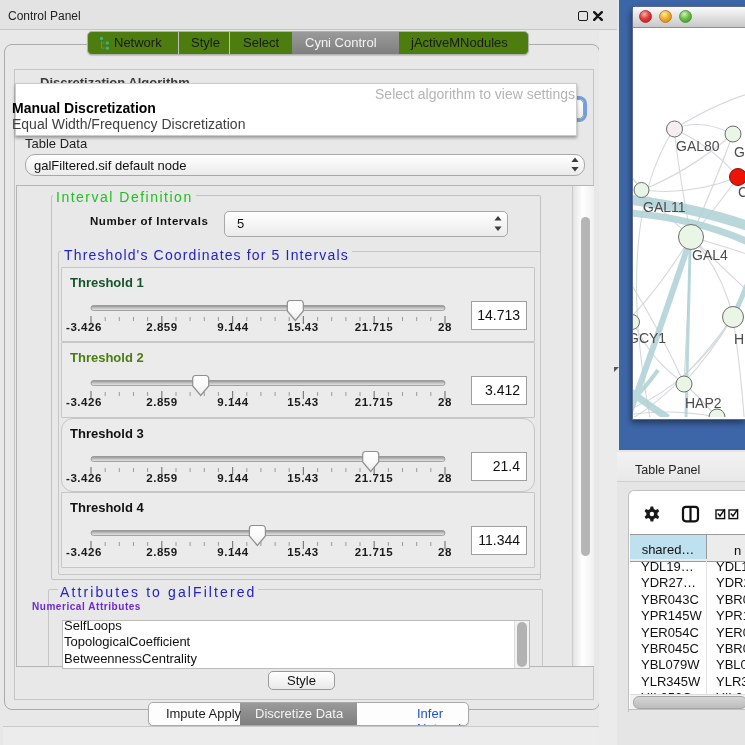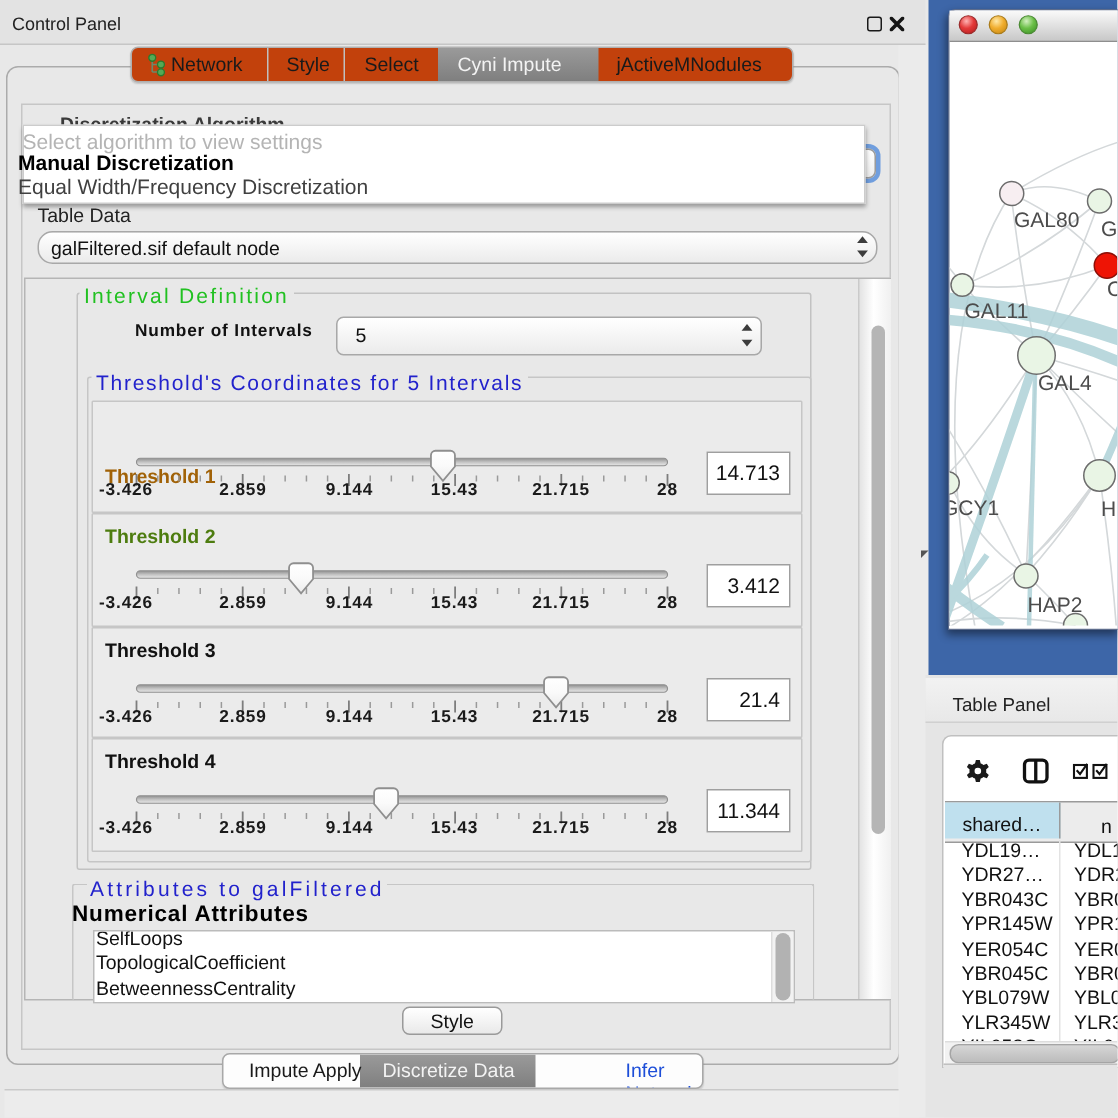--- a/index.html
+++ b/index.html
@@ -13,52 +13,52 @@
   background:#e3e3e3;border-bottom:1px solid #c6c6c6;"></div>
 <div class="abs" style="left:8px;top:9px;font-size:12px;color:#222;">Control Panel</div>
 <div class="abs" style="left:578px;top:11px;width:8px;height:8px;border:1.6px solid #1a1a1a;border-radius:2px;"></div>
 <svg class="abs" style="left:593px;top:11px;" width="10" height="10" viewBox="0 0 10 10">
     <path d="M1.2 1.2 L8.8 8.8 M8.8 1.2 L1.2 8.8" stroke="#151515" stroke-width="2.4" stroke-linecap="round"></path>
   </svg>
 
 <div class="abs" style="left:4px;top:44px;width:594px;height:664px;
   border:1px solid #ababab;border-radius:8px;background:#e8e8e8;"></div>
 
-<div class="abs" style="left:87px;top:31px;width:440px;height:22px;background:#c2410c;
+<div class="abs" style="left:87px;top:31px;width:440px;height:22px;background:#4d7c0f;
   border:1px solid #b0b0b0;border-radius:5px;box-shadow:0 1px 1px rgba(0,0,0,0.15);overflow:hidden;">
   <div class="abs" style="left:0;top:0;width:90px;height:22px;border-right:1px solid #c0c0c0;"></div>
   <div class="abs" style="left:90px;top:0;width:51px;height:22px;border-right:1px solid #c0c0c0;"></div>
   <div class="abs" style="left:141px;top:0;width:63px;height:22px;"></div>
   <div class="abs" style="left:204px;top:0;width:107px;height:22px;
        background:linear-gradient(#9a9a9a,#7f7f7f);"></div>
   <div class="abs" style="left:311px;top:0;width:129px;height:22px;"></div>
 
   <svg class="abs" style="left:10px;top:3px;" width="14" height="17" viewBox="0 0 14 17">
     <path d="M3.5 4 L3.5 13 M3.5 8 L9 8 M3.5 13 L9 13" stroke="#6a8a6a" stroke-width="1.1" fill="none"></path>
     <circle cx="3.5" cy="3.5" r="2.3" fill="#55aa55" stroke="#2c7a2c" stroke-width="0.9"></circle>
     <circle cx="9.3" cy="8" r="2.3" fill="#55aa55" stroke="#2c7a2c" stroke-width="0.9"></circle>
     <circle cx="9.3" cy="13.2" r="2.3" fill="#55aa55" stroke="#2c7a2c" stroke-width="0.9"></circle>
   </svg>
   <div class="abs" style="left:26px;top:3px;font-size:13px;color:#1a1a1a;">Network</div>
   <div class="abs" style="left:103px;top:3px;font-size:13px;color:#1a1a1a;">Style</div>
   <div class="abs" style="left:155px;top:3px;font-size:13px;color:#1a1a1a;">Select</div>
-  <div class="abs" style="left:217px;top:3px;font-size:13px;color:#f3f3f3;">Cyni Impute</div>
+  <div class="abs" style="left:217px;top:3px;font-size:13px;color:#f3f3f3;">Cyni Control</div>
   <div class="abs" style="left:323px;top:3px;font-size:13px;color:#1a1a1a;">jActiveMNodules</div>
 </div>
 
 <div class="abs" style="left:14px;top:69px;width:578px;height:629px;
   border:1px solid #c6c6c6;background:#e8e8e8;"></div>
 
 <div class="abs" style="left:40px;top:75px;font-size:13px;font-weight:bold;color:#3a3a3a;">Discretization Algorithm</div>
 <div class="abs" style="left:420px;top:99px;width:162px;height:18px;background:linear-gradient(#ffffff,#ededed);
   border:1px solid #9b9b9b;border-radius:5px;box-shadow:0 0 0 3px rgba(90,145,220,0.85);"></div>
 
 <div class="abs" style="left:15px;top:83px;width:560px;height:51px;background:#ffffff;
   border:1px solid #cccccc;box-shadow:0 2px 3px rgba(0,0,0,0.35);"></div>
-<div class="abs" style="left:15px;top:86px;width:560px;text-align:left;font-size:14px;color:#b4b4b4;">Select algorithm to view settings</div>
+<div class="abs" style="left:15px;top:86px;width:560px;text-align:right;font-size:14px;color:#b4b4b4;">Select algorithm to view settings</div>
 <div class="abs" style="left:12px;top:100px;font-size:14px;font-weight:bold;color:#000;">Manual Discretization</div>
 <div class="abs" style="left:12px;top:116px;font-size:14px;color:#404040;">Equal Width/Frequency Discretization</div>
 
 <div class="abs" style="left:25px;top:136px;font-size:13px;color:#222;">Table Data</div>
 <div class="abs" style="left:25px;top:154px;width:558px;height:20px;background:linear-gradient(#ffffff,#ebebeb);
   border:1px solid #a8a8a8;border-radius:10px;"></div>
 <div class="abs" style="left:34px;top:158px;font-size:13px;color:#111;">galFiltered.sif default node</div>
 <svg class="abs" style="left:569px;top:157px;" width="12" height="16" viewBox="0 0 12 16">
     <path d="M6 0.5 L9.6 5 L2.4 5 Z" fill="#3c3c3c"></path>
     <path d="M6 14.5 L9.6 10 L2.4 10 Z" fill="#3c3c3c"></path>
@@ -79,21 +79,21 @@
 <svg class="abs" style="left:492px;top:215px;" width="12" height="17" viewBox="0 0 12 17">
     <path d="M6 1 L9.6 5.5 L2.4 5.5 Z" fill="#3c3c3c"></path>
     <path d="M6 16 L9.6 11.5 L2.4 11.5 Z" fill="#3c3c3c"></path>
   </svg>
 
 <div class="abs" style="left:58px;top:251px;width:481px;height:322px;border:1px solid #c6c6c6;border-radius:2px;"></div>
 <div class="abs" style="left:61px;top:247px;font-size:14px;letter-spacing:1.15px;color:#2222cc;background:#e8e8e8;padding:0 3px;">Threshold's Coordinates for 5 Intervals</div>
 
 <div id="thresholds">
     <div class="abs" style="left:61px;top:267px;width:472px;height:73px;border:1px solid #c6c6c6;background:#ebebeb;border-radius:1px;">
-      <div class="abs" style="left:8px;top:7px;font-size:13px;font-weight:bold;color:#a16207;margin-top:35px;">Threshold 1</div>
+      <div class="abs" style="left:8px;top:7px;font-size:13px;font-weight:bold;color:#14532d;">Threshold 1</div>
       <svg class="abs" style="left:0;top:0;" width="472" height="73" viewBox="0 0 472 73">
         <defs>
           <linearGradient id="tg267" x1="0" y1="0" x2="0" y2="1">
             <stop offset="0" stop-color="#8f8f8f"></stop>
             <stop offset="0.5" stop-color="#c2c2c2"></stop>
             <stop offset="1" stop-color="#e9e9e9"></stop>
           </linearGradient>
         </defs>
         <rect x="29" y="37.5" width="354" height="5" rx="2.5" fill="url(#tg267)" stroke="#909090" stroke-width="0.8"></rect>
         <line x1="29.0" y1="48" x2="29.0" y2="56" stroke="#7d7d7d" stroke-width="1.2"></line>
@@ -188,21 +188,21 @@
       </svg>
       <div class="abs" style="left:-3px;top:53px;width:50px;text-align:center;font-size:11.5px;font-weight:bold;letter-spacing:0.55px;color:#1a1a1a;">-3.426</div>
       <div class="abs" style="left:75px;top:53px;width:50px;text-align:center;font-size:11.5px;font-weight:bold;letter-spacing:0.55px;color:#1a1a1a;">2.859</div>
       <div class="abs" style="left:146px;top:53px;width:50px;text-align:center;font-size:11.5px;font-weight:bold;letter-spacing:0.55px;color:#1a1a1a;">9.144</div>
       <div class="abs" style="left:216px;top:53px;width:50px;text-align:center;font-size:11.5px;font-weight:bold;letter-spacing:0.55px;color:#1a1a1a;">15.43</div>
       <div class="abs" style="left:287px;top:53px;width:50px;text-align:center;font-size:11.5px;font-weight:bold;letter-spacing:0.55px;color:#1a1a1a;">21.715</div>
       <div class="abs" style="left:358px;top:53px;width:50px;text-align:center;font-size:11.5px;font-weight:bold;letter-spacing:0.55px;color:#1a1a1a;">28</div>
       <div class="abs" style="left:409px;top:33px;width:54px;height:27px;background:#fff;border:1px solid #9f9f9f;"></div>
       <div class="abs" style="left:409px;top:39px;width:49px;text-align:right;font-size:14px;color:#111;">3.412</div>
     </div>
-    <div class="abs" style="left:61px;top:418px;width:472px;height:72px;border:1px solid #c6c6c6;background:#ebebeb;border-radius:1px;">
+    <div class="abs" style="left:61px;top:418px;width:472px;height:72px;border:1px solid #c6c6c6;background:#ebebeb;border-radius:12px;">
       <div class="abs" style="left:8px;top:7px;font-size:13px;font-weight:bold;color:#111;">Threshold 3</div>
       <svg class="abs" style="left:0;top:0;" width="472" height="72" viewBox="0 0 472 72">
         <defs>
           <linearGradient id="tg418" x1="0" y1="0" x2="0" y2="1">
             <stop offset="0" stop-color="#8f8f8f"></stop>
             <stop offset="0.5" stop-color="#c2c2c2"></stop>
             <stop offset="1" stop-color="#e9e9e9"></stop>
           </linearGradient>
         </defs>
         <rect x="29" y="37.5" width="354" height="5" rx="2.5" fill="url(#tg418)" stroke="#909090" stroke-width="0.8"></rect>
@@ -302,21 +302,21 @@
       <div class="abs" style="left:216px;top:53px;width:50px;text-align:center;font-size:11.5px;font-weight:bold;letter-spacing:0.55px;color:#1a1a1a;">15.43</div>
       <div class="abs" style="left:287px;top:53px;width:50px;text-align:center;font-size:11.5px;font-weight:bold;letter-spacing:0.55px;color:#1a1a1a;">21.715</div>
       <div class="abs" style="left:358px;top:53px;width:50px;text-align:center;font-size:11.5px;font-weight:bold;letter-spacing:0.55px;color:#1a1a1a;">28</div>
       <div class="abs" style="left:409px;top:33px;width:54px;height:27px;background:#fff;border:1px solid #9f9f9f;"></div>
       <div class="abs" style="left:409px;top:39px;width:49px;text-align:right;font-size:14px;color:#111;">11.344</div>
     </div>
   </div>
 
 <div class="abs" style="left:48px;top:589px;width:493px;height:77px;border:1px solid #c6c6c6;border-radius:2px;border-bottom:none;"></div>
 <div class="abs" style="left:58px;top:584px;font-size:14px;letter-spacing:2.1px;color:#2222cc;background:#e8e8e8;padding:0 2px;">Attributes to galFiltered</div>
-<div class="abs" style="left:48px;top:601px;font-size:15px;font-weight:bold;letter-spacing:0.55px;color:#000000;">Numerical Attributes</div>
+<div class="abs" style="left:32px;top:601px;font-size:10px;font-weight:bold;letter-spacing:0.55px;color:#6d28d9;">Numerical Attributes</div>
 <div class="abs" style="left:62px;top:620px;width:466px;height:47px;background:#fff;border:1px solid #bbb;overflow:hidden;">
   <div style="padding:0 0 0 1px;margin-top:-3px;font-size:13px;color:#111;line-height:16.3px;">SelfLoops<br>TopologicalCoefficient<br>BetweennessCentrality</div>
   <div class="abs" style="right:0;top:0;width:14px;height:47px;background:#f2f2f2;border-left:1px solid #ddd;"></div>
   <div class="abs" style="right:2px;top:1px;width:10px;height:45px;background:#b2b2b2;border-radius:5px;"></div>
 </div>
 
 <div class="abs" style="left:268px;top:671px;width:65px;height:17px;background:linear-gradient(#ffffff,#f2f2f2 60%,#e9e9e9);
   border:1px solid #9a9a9a;border-radius:5px;text-align:center;font-size:13px;color:#111;line-height:17px;">Style</div>
 
 <div class="abs" style="left:148px;top:702px;width:319px;height:22px;background:#fdfdfd;

